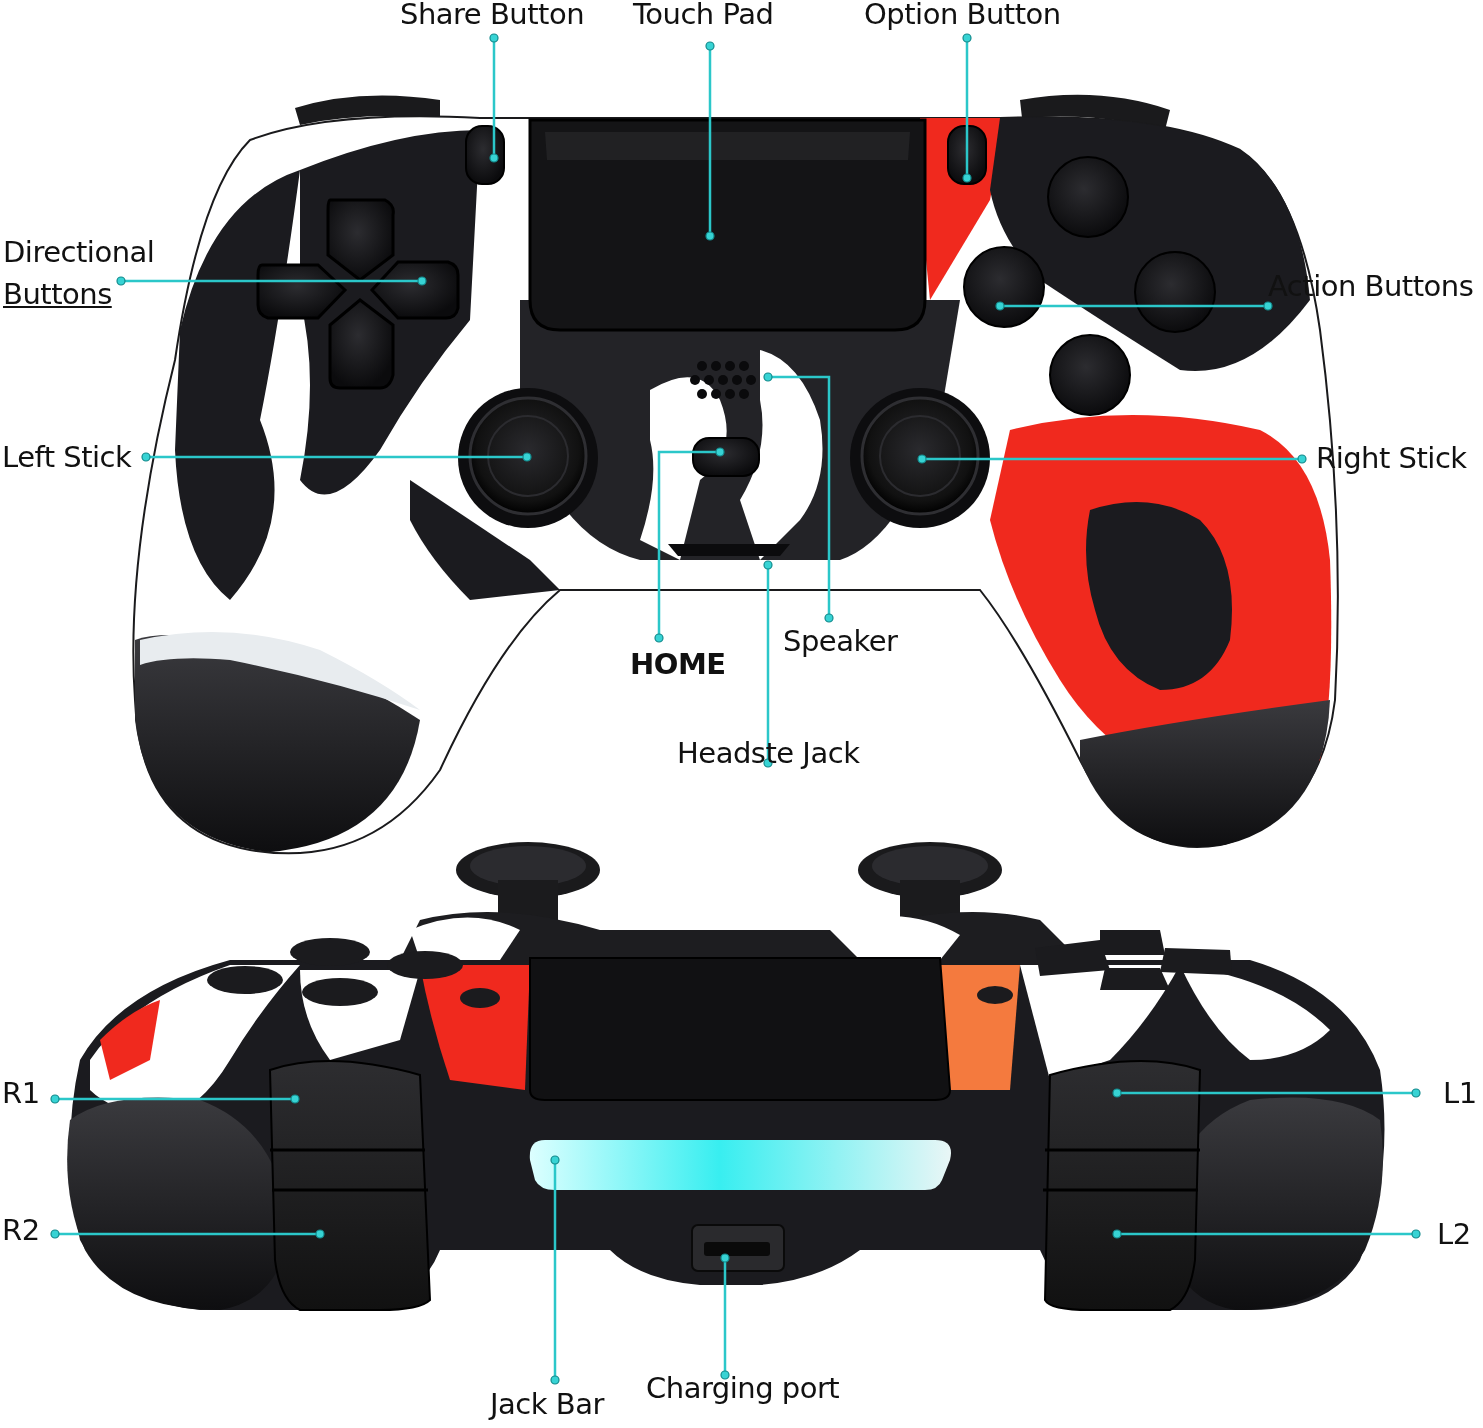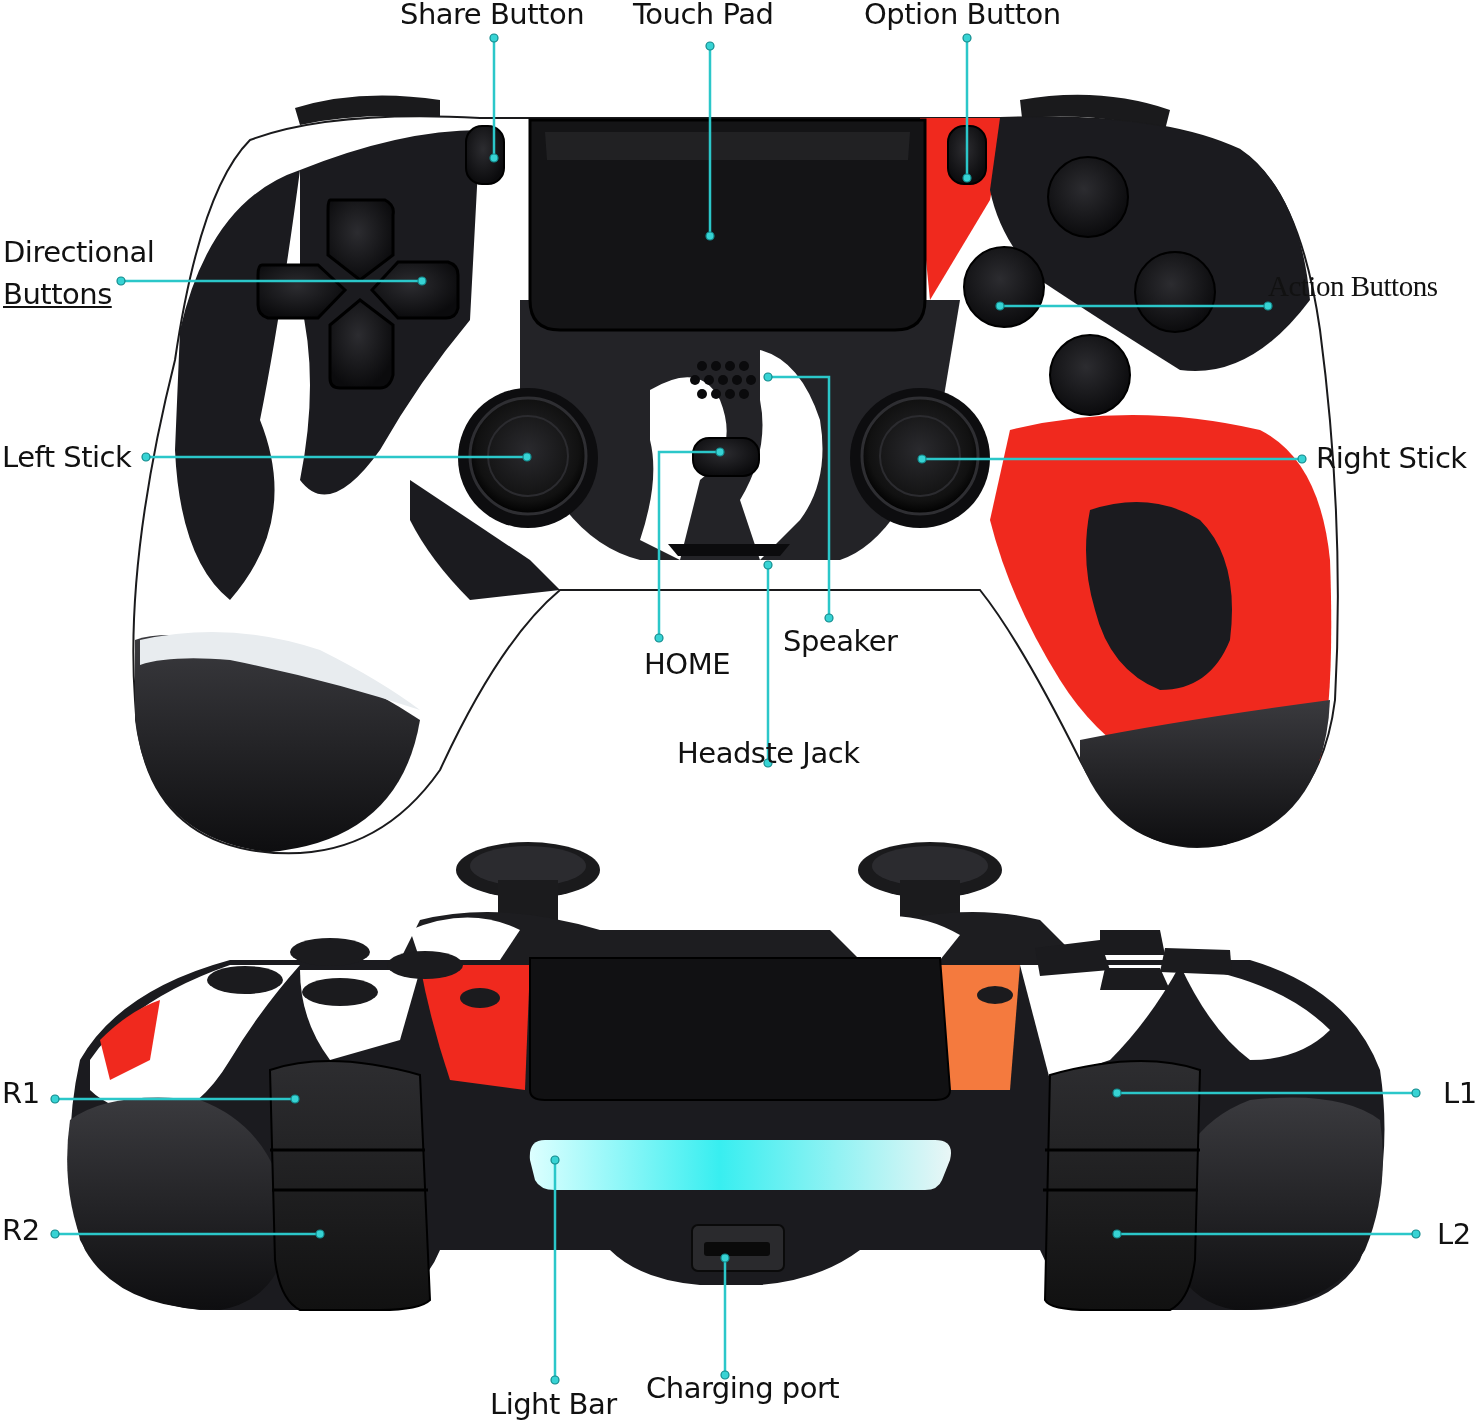--- a/index.html
+++ b/index.html
@@ -232,28 +232,28 @@
     </g>
   </svg>
 
   <div class="label" style="left:400px;top:-2px;">Share Button</div>
   <div class="label" style="left:633px;top:-2px;">Touch Pad</div>
   <div class="label" style="left:864px;top:-2px;">Option Button</div>
 
   <div class="label" style="left:3px;top:236px;text-align:center;">Directional</div>
   <div class="label" style="left:3px;top:278px;text-decoration:underline;">Buttons</div>
 
-  <div class="label" style="left:1268px;top:270px;font-family:Liberation Serif, serif;">Action Buttons</div>
+  <div class="label" style="left:1268px;top:270px;">Action Buttons</div>
   <div class="label" style="left:2px;top:441px;">Left Stick</div>
   <div class="label" style="left:1316px;top:442px;text-align:right;">Right Stick</div>
 
-  <div class="label" style="left:644px;top:648px;">HOME</div>
+  <div class="label" style="left:630px;top:648px;font-weight:bold;">HOME</div>
   <div class="label" style="left:783px;top:625px;">Speaker</div>
   <div class="label" style="left:677px;top:737px;">Headste Jack</div>
 
   <div class="label" style="left:2px;top:1077px;">R1</div>
   <div class="label" style="left:2px;top:1214px;">R2</div>
   <div class="label" style="left:1443px;top:1077px;text-align:center;">L1</div>
   <div class="label" style="left:1437px;top:1218px;">L2</div>
 
-  <div class="label" style="left:490px;top:1388px;">Light Bar</div>
+  <div class="label" style="left:490px;top:1388px;">Jack Bar</div>
   <div class="label" style="left:646px;top:1372px;">Charging port</div>
 </div>
 
 </body></html>

